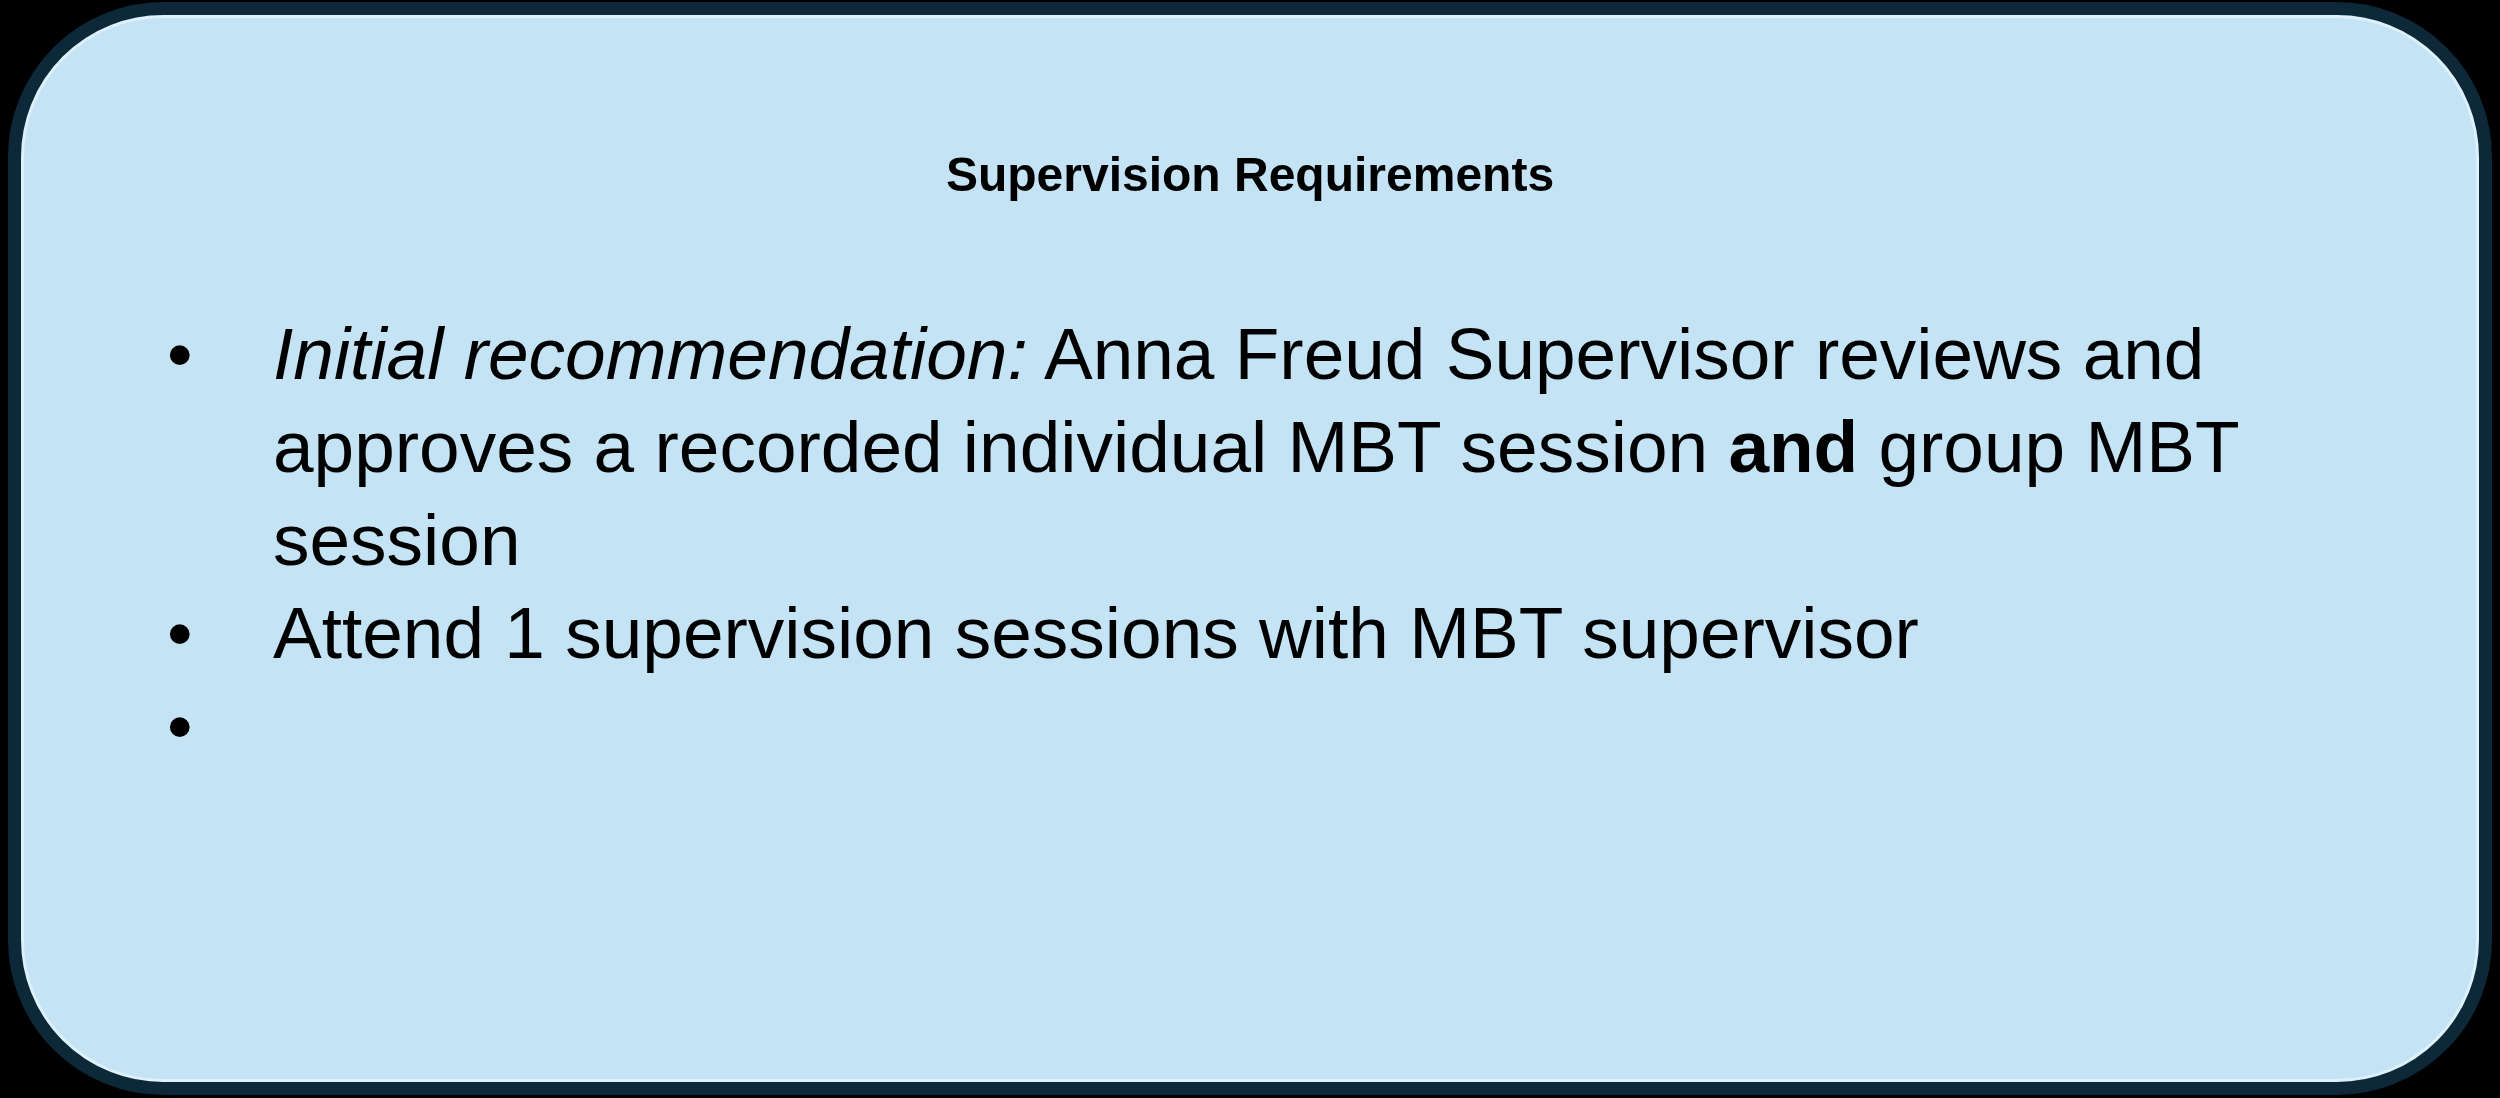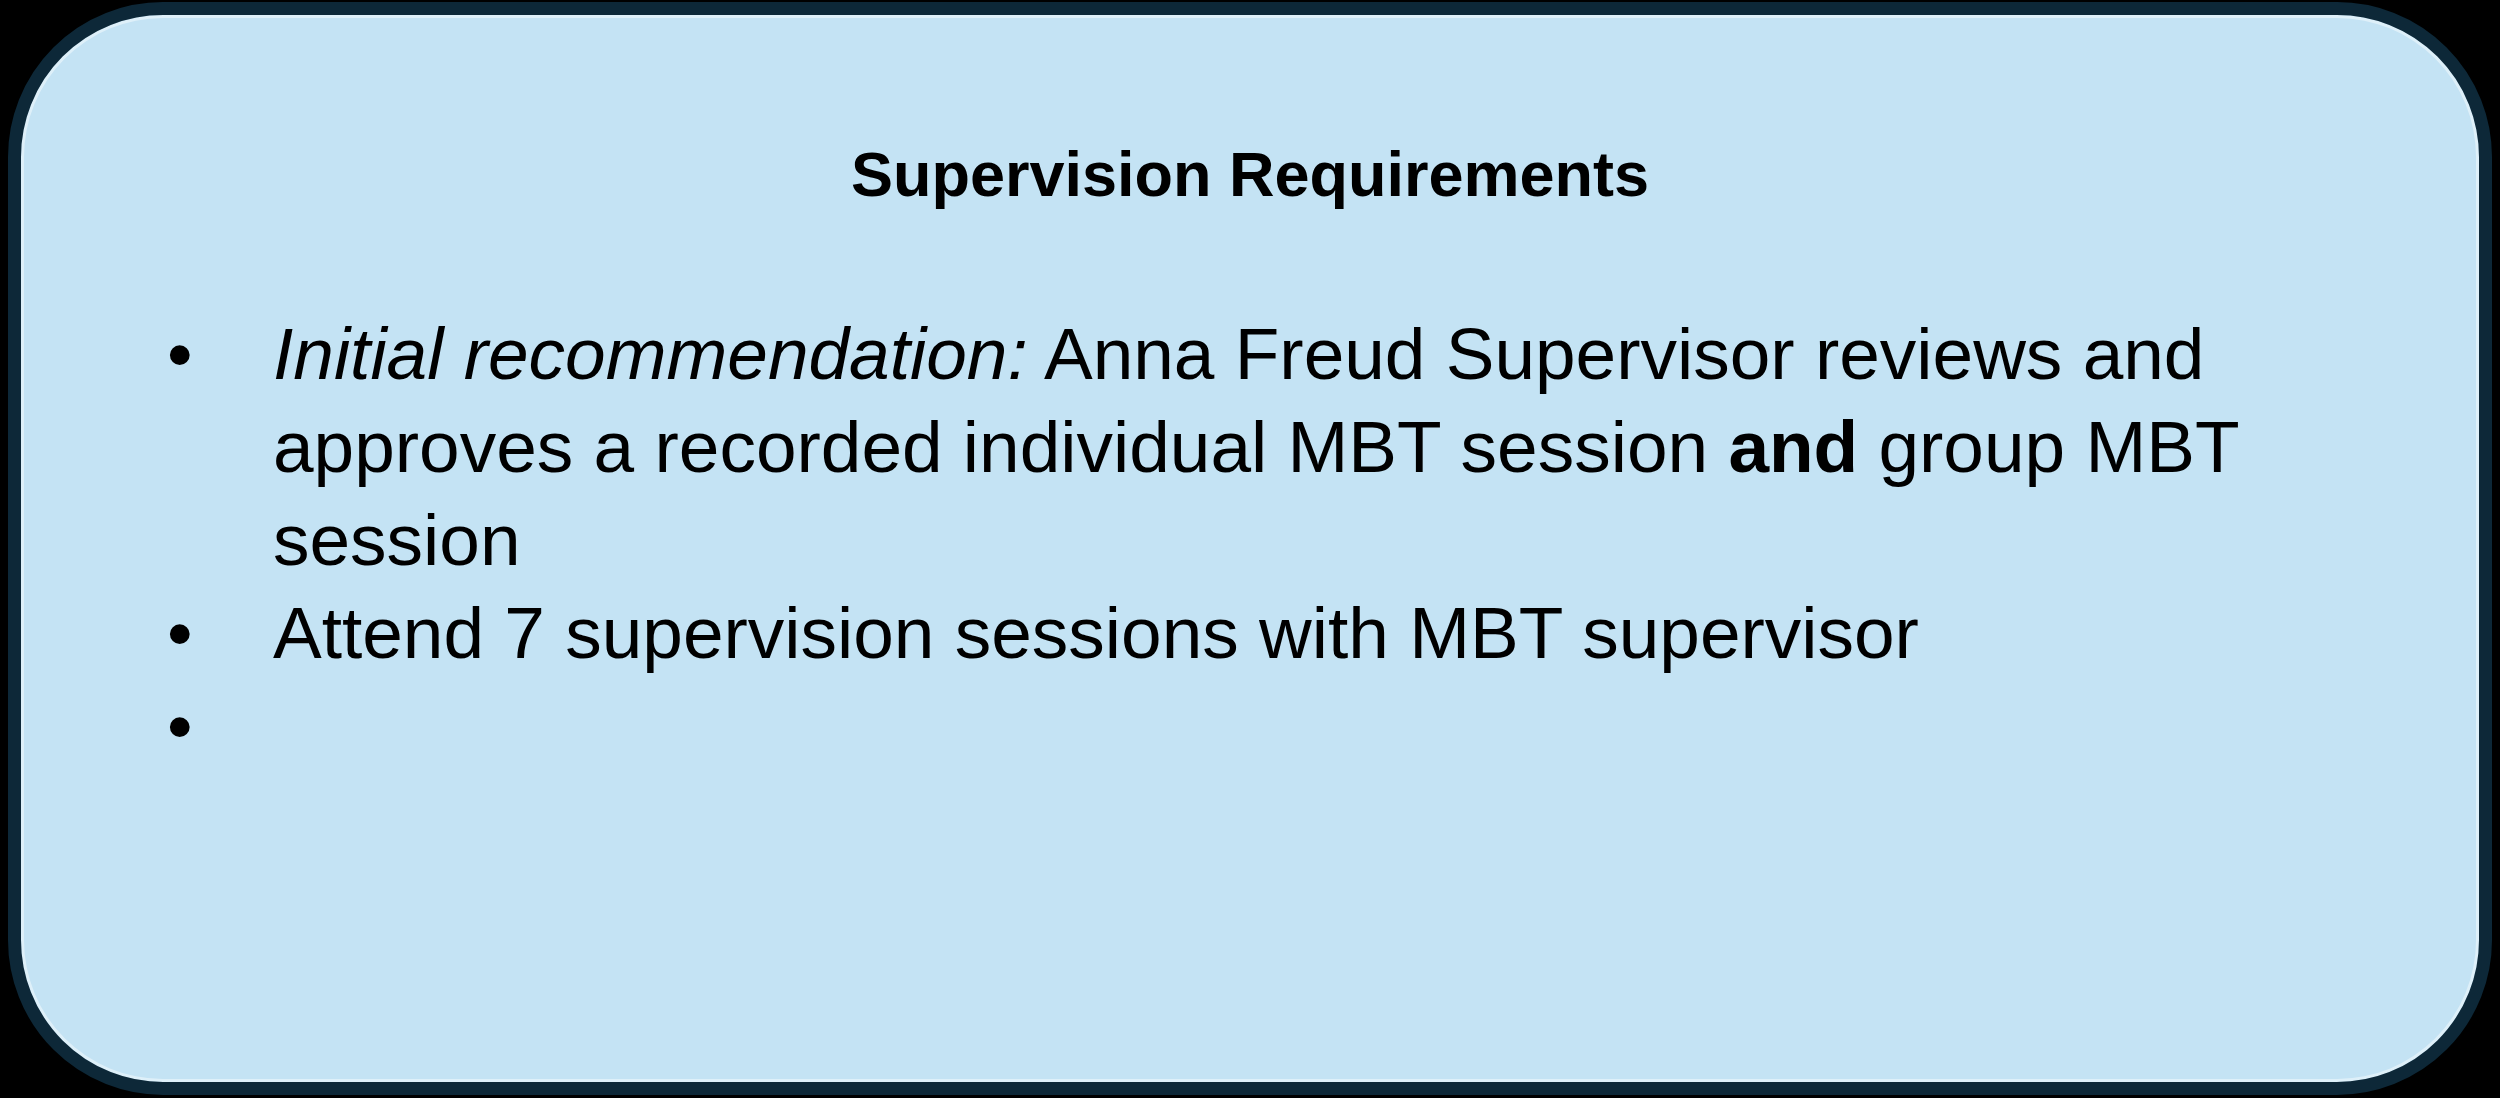--- a/index.html
+++ b/index.html
@@ -30,21 +30,21 @@
     border-radius: 155px;
     box-shadow: inset 0 0 0 3px rgba(255, 255, 255, 0.45);
   }
   .title {
     position: absolute;
     top: 113px;
     left: 0;
     right: 0;
     margin: 0;
     text-align: center;
-    font-size: 63px;
+    font-size: 48px;
     line-height: 93px;
     font-weight: bold;
     color: var(--text, #000000);
   }
   .bullets {
     position: absolute;
     top: 292px;
     left: 0;
     margin: 0;
     padding: 0;
@@ -76,17 +76,17 @@
 </head>
 <body>
 
 <div class="canvas">
   <div class="card">
     <h1 class="title">Supervision Requirements</h1>
     <ul class="bullets">
         <li><span class="marker">•</span><span class="li-text"><i class="seg-italic">Initial recommendation:</i><span class="seg-normal"> Anna Freud Supervisor reviews and
 approves a recorded individual MBT session </span><b class="seg-bold">and</b><span class="seg-normal"> group MBT
 session</span></span></li>
-        <li><span class="marker">•</span><span class="li-text"><span class="seg-normal">Attend 7 supervision sessions with MBT supervisor</span></span></li>
+        <li><span class="marker">•</span><span class="li-text"><span class="seg-normal">Attend 1 supervision sessions with MBT supervisor</span></span></li>
         <li><span class="marker">•</span></li>
       </ul>
   </div>
 </div>
 
 </body></html>

